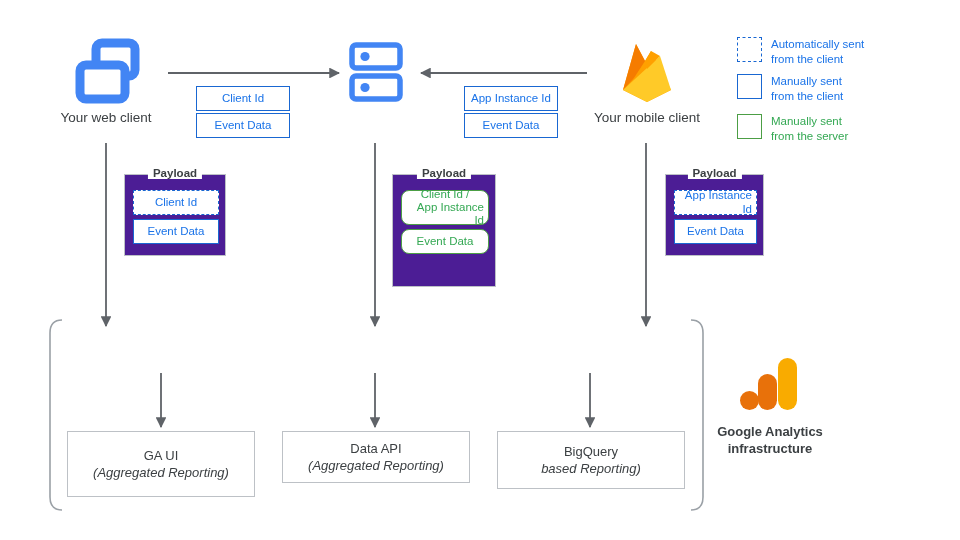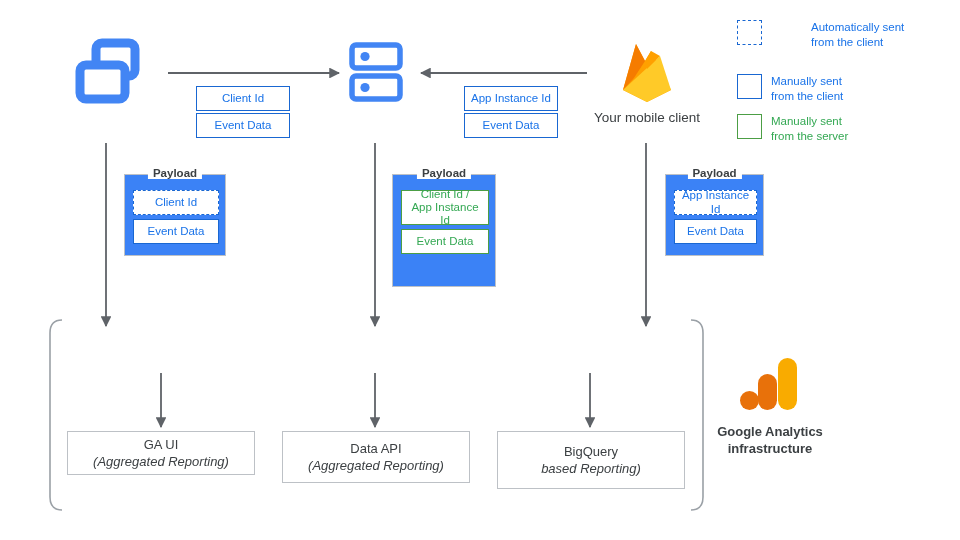--- a/index.html
+++ b/index.html
@@ -29,37 +29,38 @@
   }
 
   
   .chip {
     box-sizing: border-box;
     display: flex;
     align-items: center;
     justify-content: center;
     font-size: 11.5px;
     line-height: 1.15;
-    text-align: center;
+    text-align: right;
     color: #1a73e8;
     border: 1.3px solid #1967d2;
     background: #ffffff;
     padding: 0 4px;
   }
   .chip.dashed { border-style: dashed; }
   .chip.green {
     color: #34a853;
     border-color: #4c9e45;
+    border-radius: 8px;
   }
 
   
   .payload {
     box-sizing: border-box;
     border: 1px solid #bdc1c6;
-    background: #3b82f6;
+    background: #4c1d95;
   }
   .payload-title {
     position: absolute;
     top: -8px;
     left: 50%;
     transform: translateX(-50%);
     background: #ffffff;
     padding: 0 5px;
     font-size: 11.5px;
     font-weight: bold;
@@ -144,20 +145,21 @@
     <path d="M 62 320 Q 50 320 50 333 L 50 497 Q 50 510 62 510" fill="none" stroke="#9aa0a6" stroke-width="1.6"></path>
     <path d="M 691 320 Q 703 320 703 333 L 703 497 Q 703 510 691 510" fill="none" stroke="#9aa0a6" stroke-width="1.6"></path>
   </svg>
 
   <div class="abs" style="left:74px; top:38px; width:66px; height:66px;">
     <svg viewBox="0 0 66 66" width="66" height="66">
       <rect x="22" y="5" width="39" height="33" rx="6" ry="6" fill="none" stroke="#4285f4" stroke-width="9"></rect>
       <rect x="6" y="27" width="45" height="34" rx="6" ry="6" fill="#ffffff" stroke="#4285f4" stroke-width="9"></rect>
     </svg>
   </div>
+  <div class="abs node-label" style="left:26px; top:110px; width:160px;">Your web client</div>
 
   <div class="abs" style="left:349px; top:42px; width:54px; height:60px;">
     <svg viewBox="0 0 54 60" width="54" height="60">
       <rect x="3" y="3" width="48" height="23" rx="4" ry="4" fill="none" stroke="#4285f4" stroke-width="5.5"></rect>
       <circle cx="16" cy="14.5" r="4.6" fill="#4285f4"></circle>
       <rect x="3" y="34" width="48" height="23" rx="4" ry="4" fill="none" stroke="#4285f4" stroke-width="5.5"></rect>
       <circle cx="16" cy="45.5" r="4.6" fill="#4285f4"></circle>
     </svg>
   </div>
 
@@ -192,21 +194,21 @@
     <div class="chip green" style="position:absolute; left:8px; top:54px; width:88px; height:25px;">Event Data</div>
   </div>
 
   <div class="abs payload" style="left:665px; top:174px; width:99px; height:82px;">
     <span class="payload-title">Payload</span>
     <div class="chip dashed" style="position:absolute; left:8px; top:15px; width:83px; height:25px;">App Instance Id</div>
     <div class="chip" style="position:absolute; left:8px; top:44px; width:83px; height:25px;">Event Data</div>
   </div>
 
 
-  <div class="abs gbox" style="left:67px; top:431px; width:188px; height:44px;text-align:center;">
+  <div class="abs gbox" style="left:67px; top:431px; width:188px; height:66px;text-align:center;">
     <span>GA UI</span>
     <span class="sub">(Aggregated Reporting)</span>
   </div>
 
   <div class="abs gbox" style="left:282px; top:431px; width:188px; height:52px;">
     <span>Data API</span>
     <span class="sub">(Aggregated Reporting)</span>
   </div>
 
   <div class="abs gbox" style="left:497px; top:431px; width:188px; height:58px;">
@@ -219,21 +221,21 @@
       <rect x="38" y="2" width="19" height="52" rx="9.5" ry="9.5" fill="#f9ab00"></rect>
       <rect x="18" y="18" width="19" height="36" rx="9.5" ry="9.5" fill="#e8710a"></rect>
       <circle cx="9.5" cy="44.5" r="9.5" fill="#e8710a"></circle>
     </svg>
   </div>
   <div class="abs ga-caption" style="left:690px; top:424px; width:160px;">
     <div>Google Analytics</div>
     <div>infrastructure</div>
   </div>
 
-  <div class="legend-row" style="left:737px; top:20px;gap:40px;">
+  <div class="legend-row" style="left:737px; top:37px;">
     <div class="legend-swatch dashed-blue"></div>
     <div class="legend-text blue">
       <div>Automatically sent</div>
       <div>from the client</div>
     </div>
   </div>
 
   <div class="legend-row" style="left:737px; top:74px;">
     <div class="legend-swatch solid-blue"></div>
     <div class="legend-text blue">

